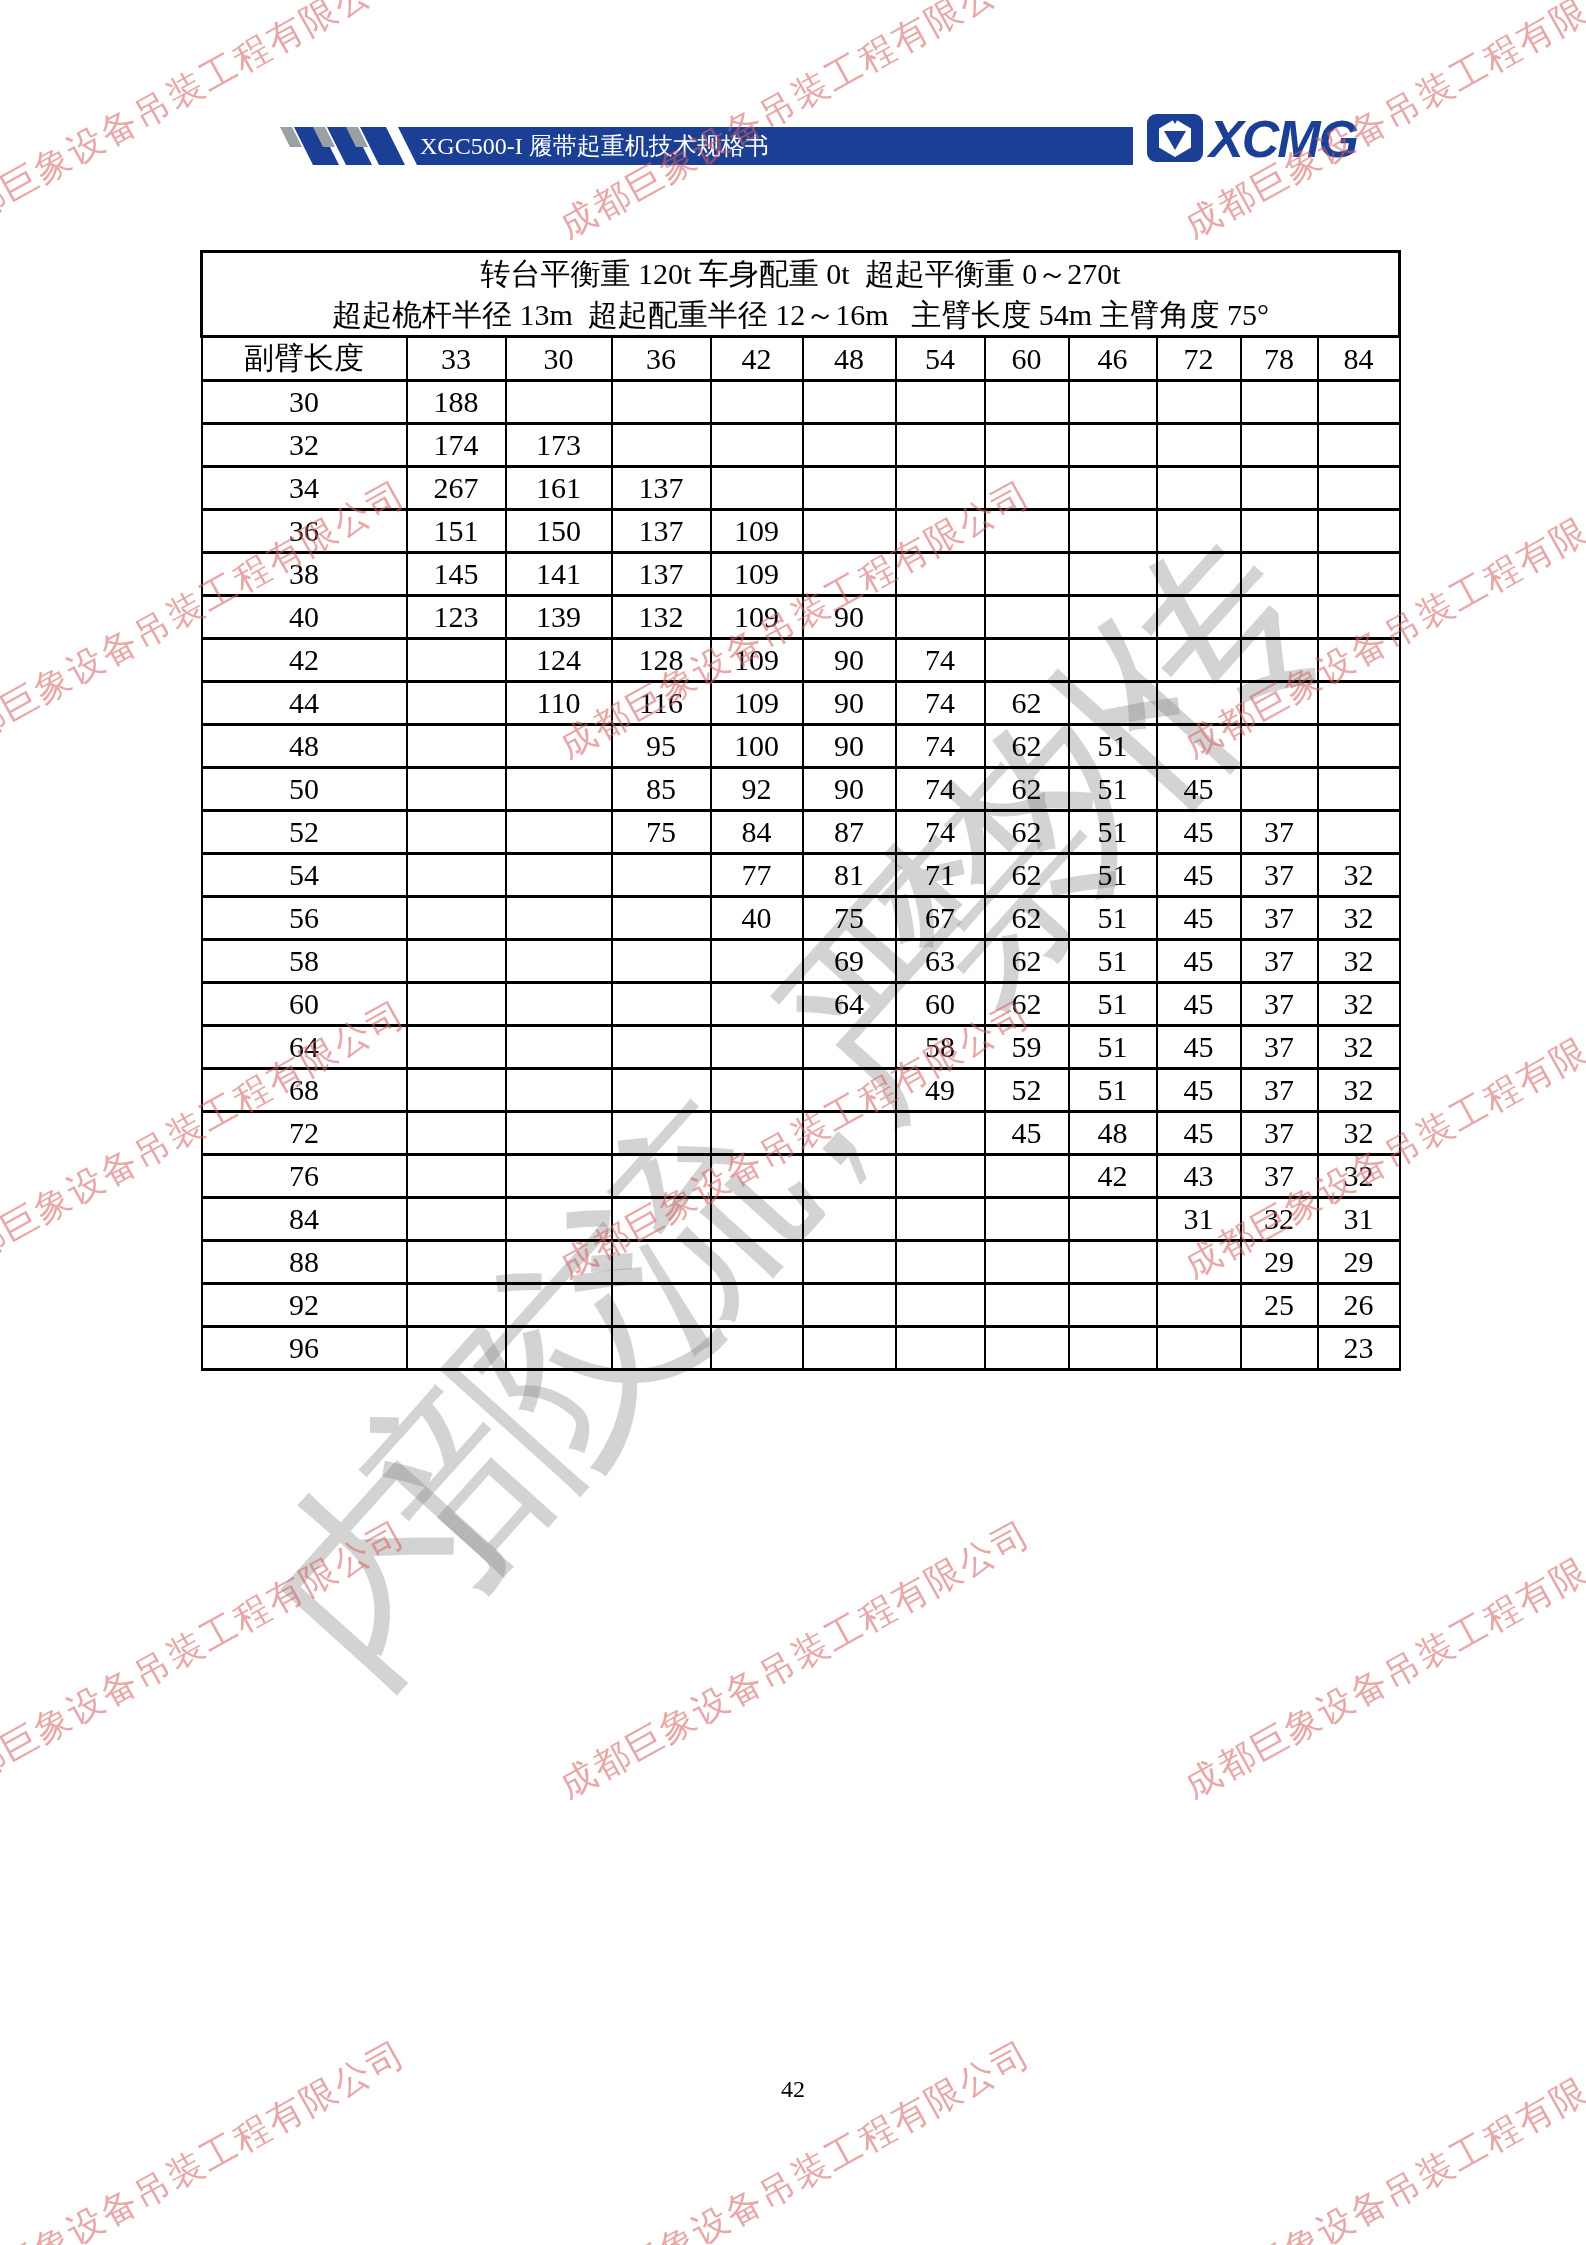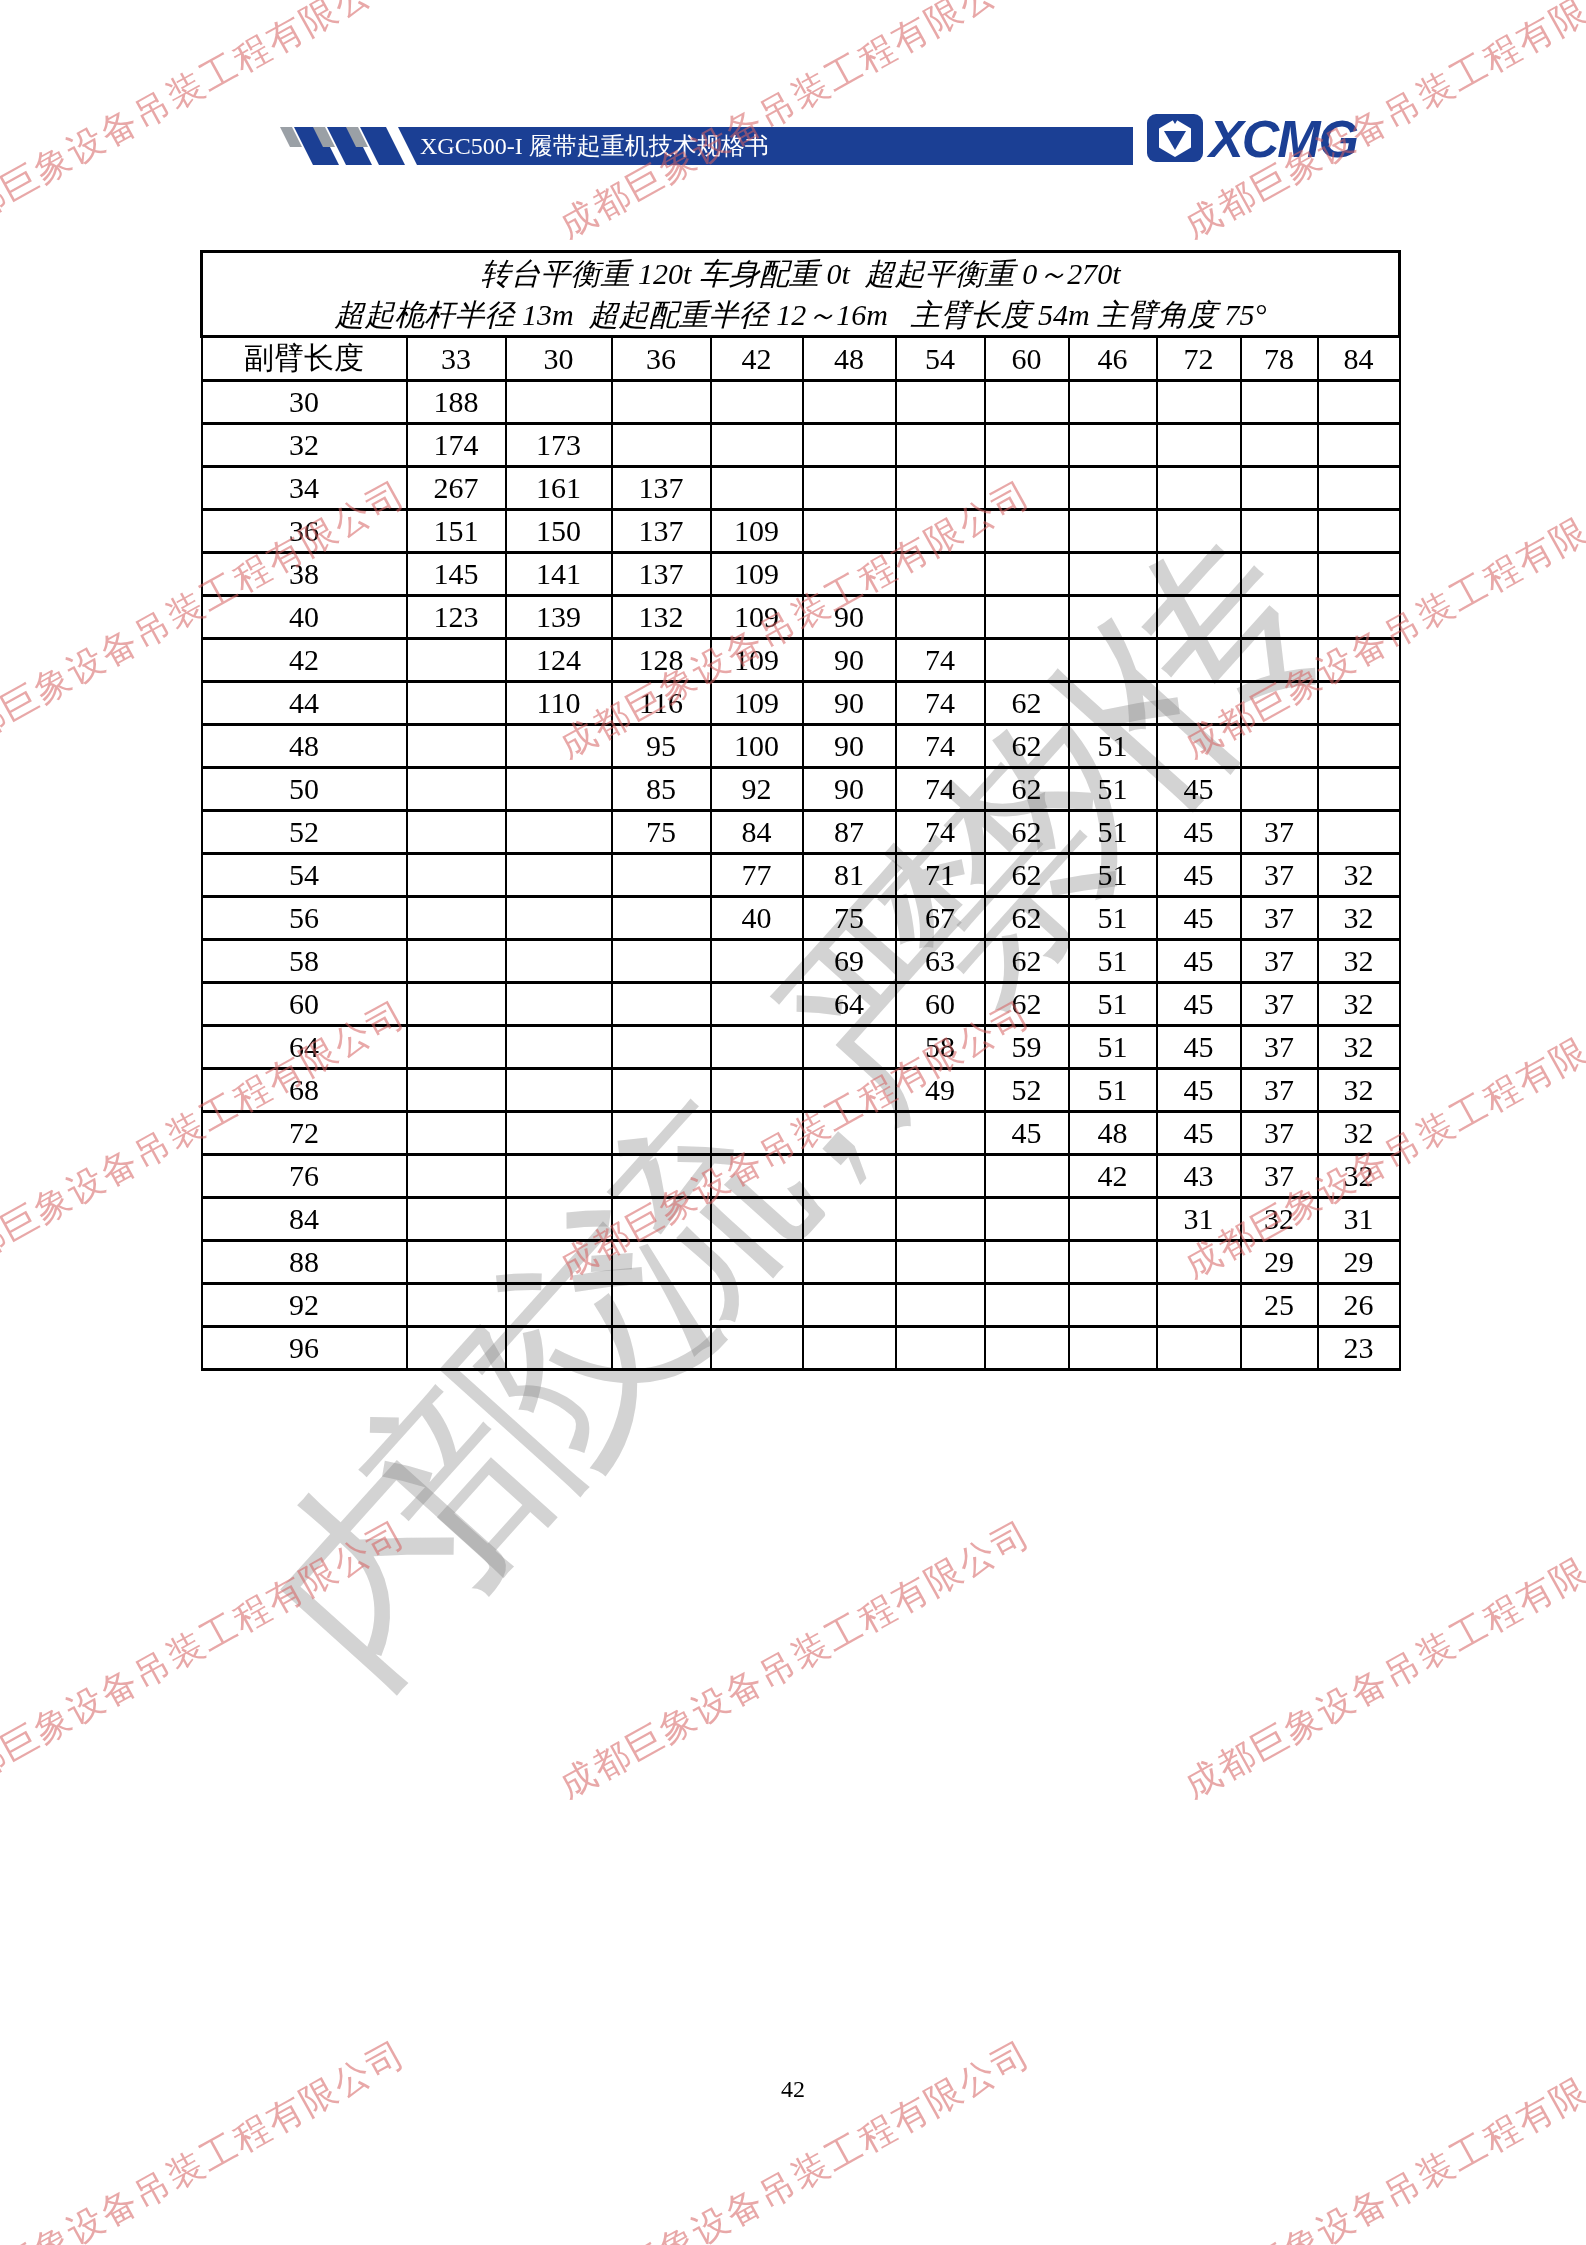--- a/index.html
+++ b/index.html
@@ -32,21 +32,21 @@
   
   .load-table {
     position:absolute; left:200px; top:250px; width:1198px; z-index:1;
     border-collapse:collapse; table-layout:fixed; background:transparent;
   }
   .load-table td, .load-table th {
     border:solid #000; border-width:3px 2px; padding:0; height:40px;
     text-align:center; vertical-align:middle; font-size:30px; font-weight:normal;
   }
   .load-table .title-cell { height:82px; border-width:3px 3px; }
-  .title-cell div { line-height:41px; white-space:pre; font-size:30px;font-style:italic; }
+  .title-cell div { line-height:41px; white-space:pre; font-size:30px; }
   
   .page-number {
     position:absolute; left:793px; top:2076px; transform:translateX(-50%);
     font-size:24px; z-index:1;
   }
 </style>
 </head>
 <body>
 
 <div class="page">

